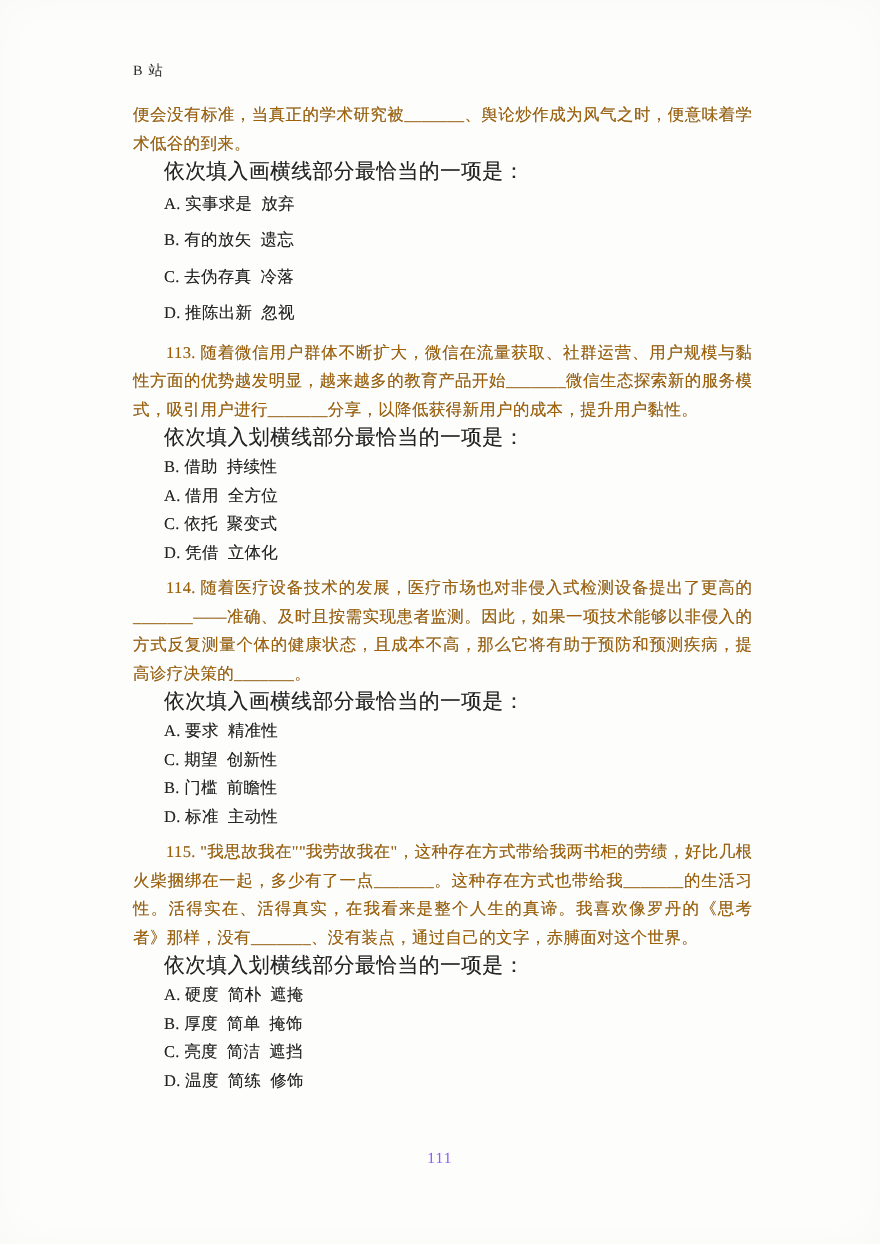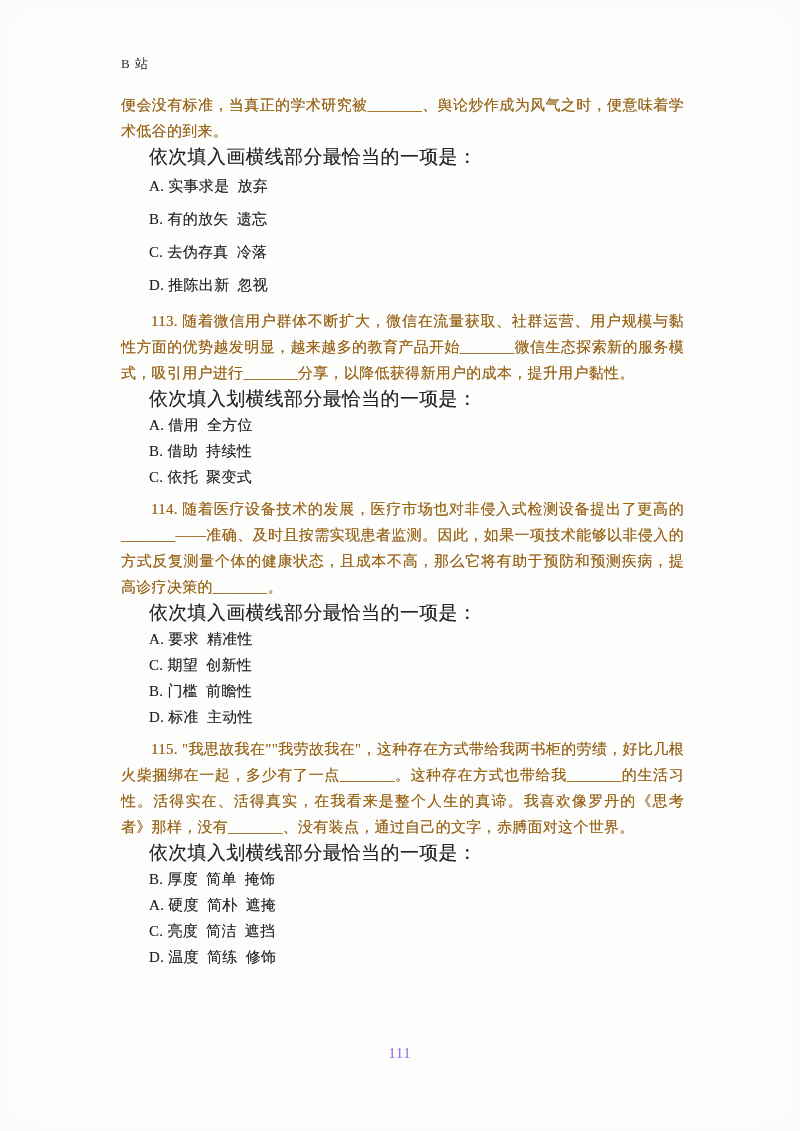--- a/index.html
+++ b/index.html
@@ -97,39 +97,40 @@
       <p class="prompt">依次填入画横线部分最恰当的一项是：</p>
       <p class="option">A. 实事求是  放弃</p>
       <p class="option">B. 有的放矢  遗忘</p>
       <p class="option">C. 去伪存真  冷落</p>
       <p class="option">D. 推陈出新  忽视</p>
     </section>
 
     <section class="question">
       <p class="q-body indent">113. 随着微信用户群体不断扩大，微信在流量获取、社群运营、用户规模与黏性方面的优势越发明显，越来越多的教育产品开始_______微信生态探索新的服务模式，吸引用户进行_______分享，以降低获得新用户的成本，提升用户黏性。</p>
       <p class="prompt">依次填入划横线部分最恰当的一项是：</p>
+      <p class="option">B. 借助  持续性</p>
       <p class="option">A. 借用  全方位</p>
-      <p class="option">B. 借助  持续性</p>
       <p class="option">C. 依托  聚变式</p>
+      <p class="option">D. 凭借  立体化</p>
     </section>
 
     <section class="question">
       <p class="q-body indent">114. 随着医疗设备技术的发展，医疗市场也对非侵入式检测设备提出了更高的_______——准确、及时且按需实现患者监测。因此，如果一项技术能够以非侵入的方式反复测量个体的健康状态，且成本不高，那么它将有助于预防和预测疾病，提高诊疗决策的_______。</p>
       <p class="prompt">依次填入画横线部分最恰当的一项是：</p>
       <p class="option">A. 要求  精准性</p>
       <p class="option">C. 期望  创新性</p>
       <p class="option">B. 门槛  前瞻性</p>
       <p class="option">D. 标准  主动性</p>
     </section>
 
     <section class="question">
       <p class="q-body indent">115. "我思故我在""我劳故我在"，这种存在方式带给我两书柜的劳绩，好比几根火柴捆绑在一起，多少有了一点_______。这种存在方式也带给我_______的生活习性。活得实在、活得真实，在我看来是整个人生的真谛。我喜欢像罗丹的《思考者》那样，没有_______、没有装点，通过自己的文字，赤膊面对这个世界。</p>
       <p class="prompt">依次填入划横线部分最恰当的一项是：</p>
+      <p class="option">A. 硬度  简朴  遮掩</p>
       <p class="option">B. 厚度  简单  掩饰</p>
-      <p class="option">A. 硬度  简朴  遮掩</p>
       <p class="option">C. 亮度  简洁  遮挡</p>
       <p class="option">D. 温度  简练  修饰</p>
     </section>
 
   </div>
 
   <div class="page-number">111</div>
 </div>
 
 </body></html>

